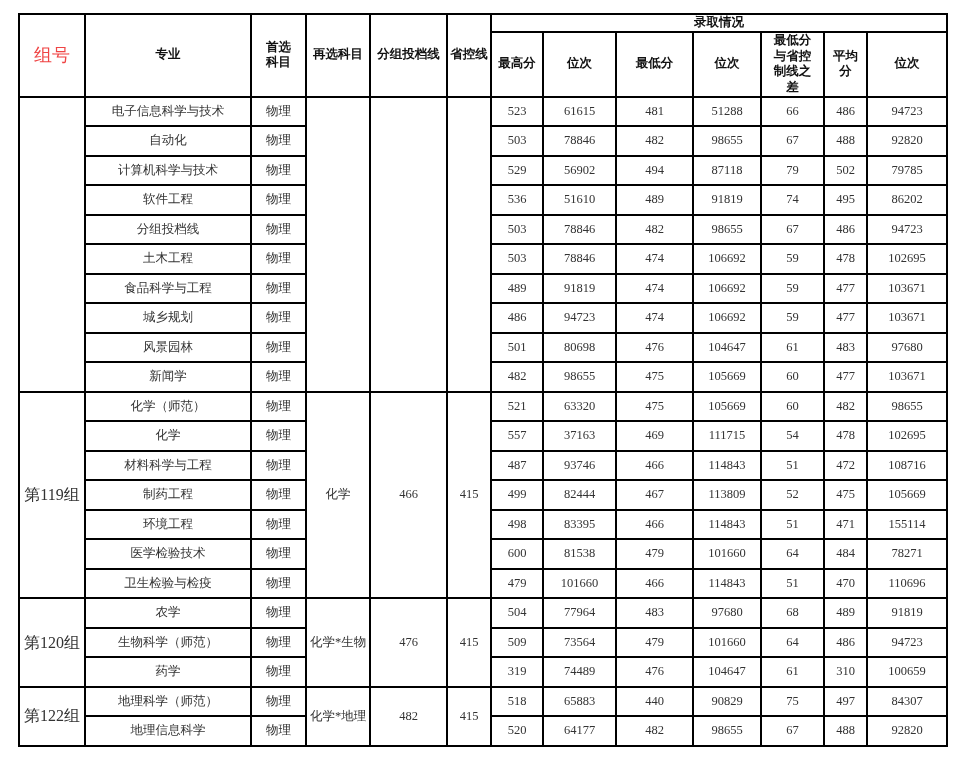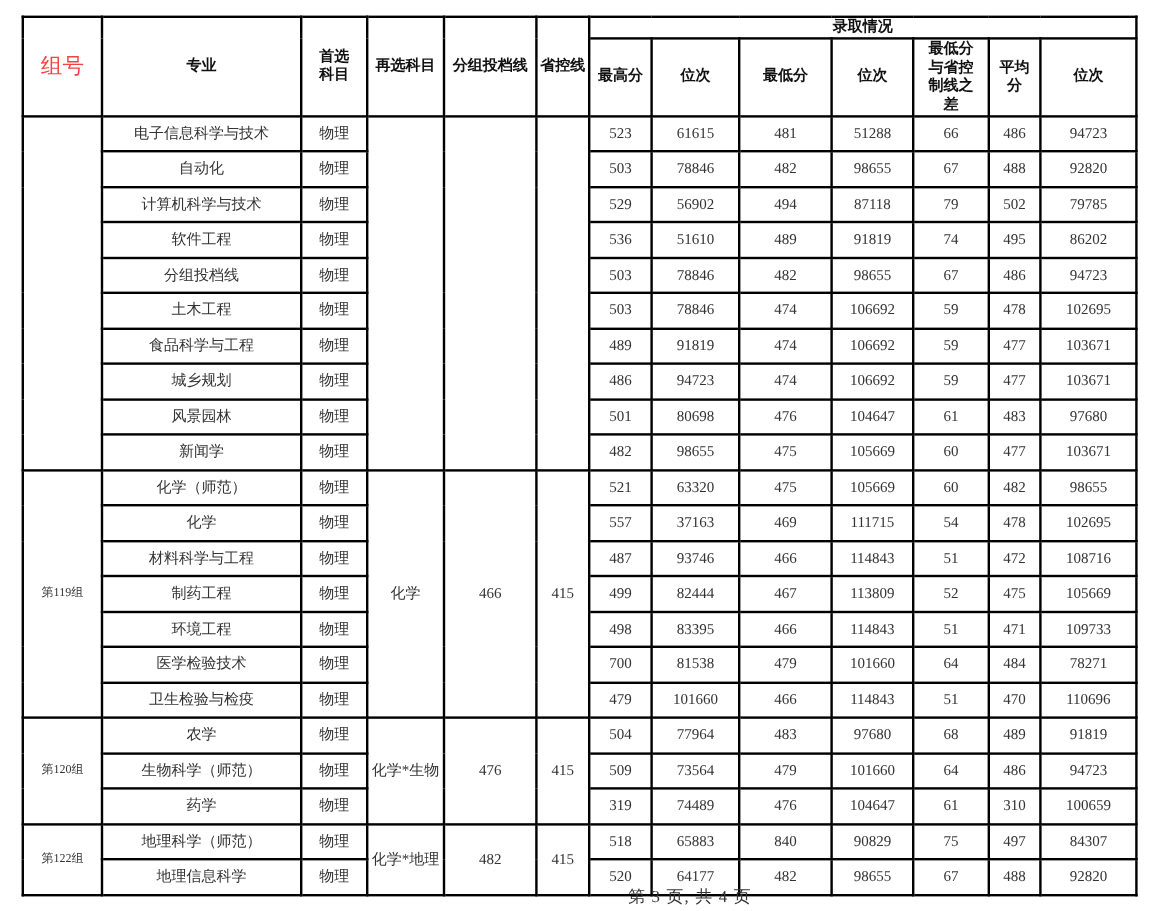--- a/index.html
+++ b/index.html
@@ -20,21 +20,21 @@
   .score-table th{
     font-family:"Liberation Sans","DejaVu Sans",sans-serif;
     font-weight:bold;font-size:12.5px;line-height:1.25;color:#111;
   }
   .score-table th.serif-head{
     font-family:"Liberation Serif","DejaVu Serif",serif;
     font-weight:normal;font-size:18px;color:#ef4444;
   }
   .score-table th.wrap{padding:0 8px;}
   .score-table td{font-size:12.5px;color:#333;line-height:1.2;}
-  .score-table td.group{font-size:10px;border-radius:15px;}
+  .score-table td.group{font-size:16px;border-radius:15px;}
   thead tr.adm-row{height:18px;}
   thead tr.sub-row{height:60px;}
   tbody td{height:27.5px;}
   .footer{
     position:absolute;top:726px;left:0;width:964px;text-align:center;
     font-size:14px;color:#333;letter-spacing:1px;
   }
   .footer-inner{position:relative;left:93px;}
 </style>
 </head>
@@ -243,26 +243,26 @@
         </tr>
         <tr>
           <td>环境工程</td>
           <td>物理</td>
           <td>498</td>
           <td>83395</td>
           <td>466</td>
           <td>114843</td>
           <td>51</td>
           <td>471</td>
-          <td>109733</td>
+          <td>155114</td>
         </tr>
         <tr>
           <td>医学检验技术</td>
           <td>物理</td>
-          <td>700</td>
+          <td>600</td>
           <td>81538</td>
           <td>479</td>
           <td>101660</td>
           <td>64</td>
           <td>484</td>
           <td>78271</td>
         </tr>
         <tr>
           <td>卫生检验与检疫</td>
           <td>物理</td>
@@ -313,37 +313,34 @@
         </tr>
         <tr>
           <td rowspan="2" class="group">第122组</td>
           <td>地理科学（师范）</td>
           <td>物理</td>
           <td rowspan="2">化学*地理</td>
           <td rowspan="2">482</td>
           <td rowspan="2">415</td>
           <td>518</td>
           <td>65883</td>
-          <td>840</td>
+          <td>440</td>
           <td>90829</td>
           <td>75</td>
           <td>497</td>
           <td>84307</td>
         </tr>
         <tr>
           <td>地理信息科学</td>
           <td>物理</td>
           <td>520</td>
           <td>64177</td>
           <td>482</td>
           <td>98655</td>
           <td>67</td>
           <td>488</td>
           <td>92820</td>
         </tr>
       </tbody>
   </table>
 
-  <div class="footer">
-    <span class="footer-inner">第 3 页, 共 4 页</span>
-  </div>
 
 </div>
 
 </body></html>

